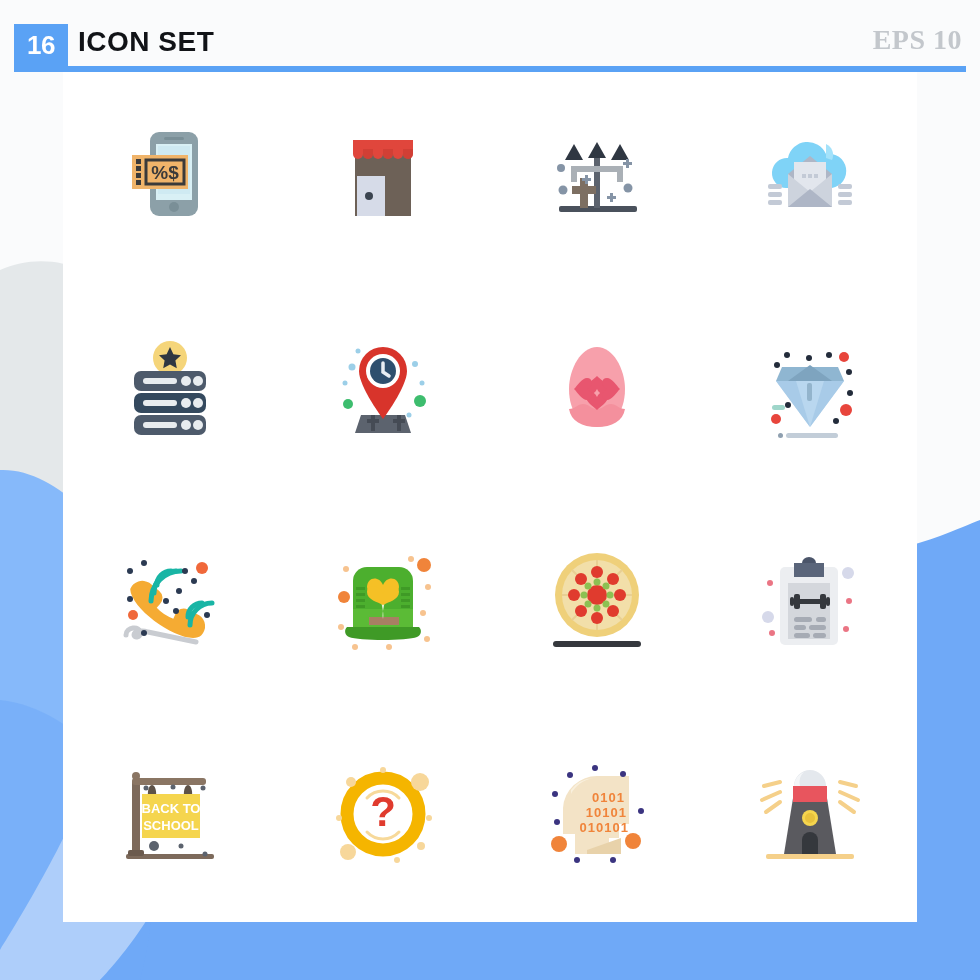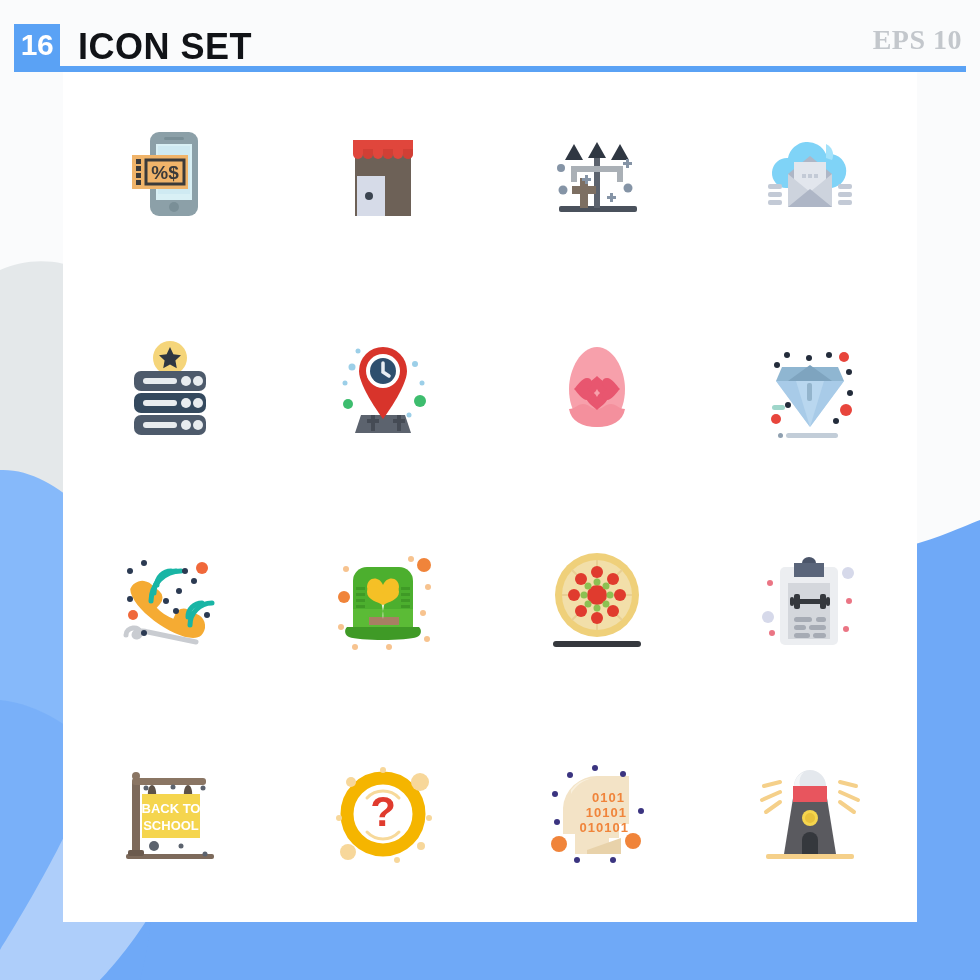--- a/index.html
+++ b/index.html
@@ -32,35 +32,35 @@
     left: 0;
     top: 0;
     width: 980px;
     height: 72px;
     z-index: 5;
   }
   .header-badge {
     position: absolute;
     left: 14px;
     top: 24px;
-    width: 46px;
+    width: 54px;
     height: 42px;
     background: #5aa2f5;
     color: #ffffff;
-    font-size: 30px;
+    font-size: 26px;
     font-weight: bold;
     line-height: 42px;
     text-align: center;
     letter-spacing: -0.5px;
   }
   .header-title {
     position: absolute;
     left: 78px;
     top: 26px;
-    font-size: 36px;
+    font-size: 28px;
     font-weight: bold;
     color: #111317;
     letter-spacing: 0.5px;
   }
   .header-eps {
     position: absolute;
     right: 18px;
     top: 24px;
     font-size: 28px;
     font-weight: bold;

